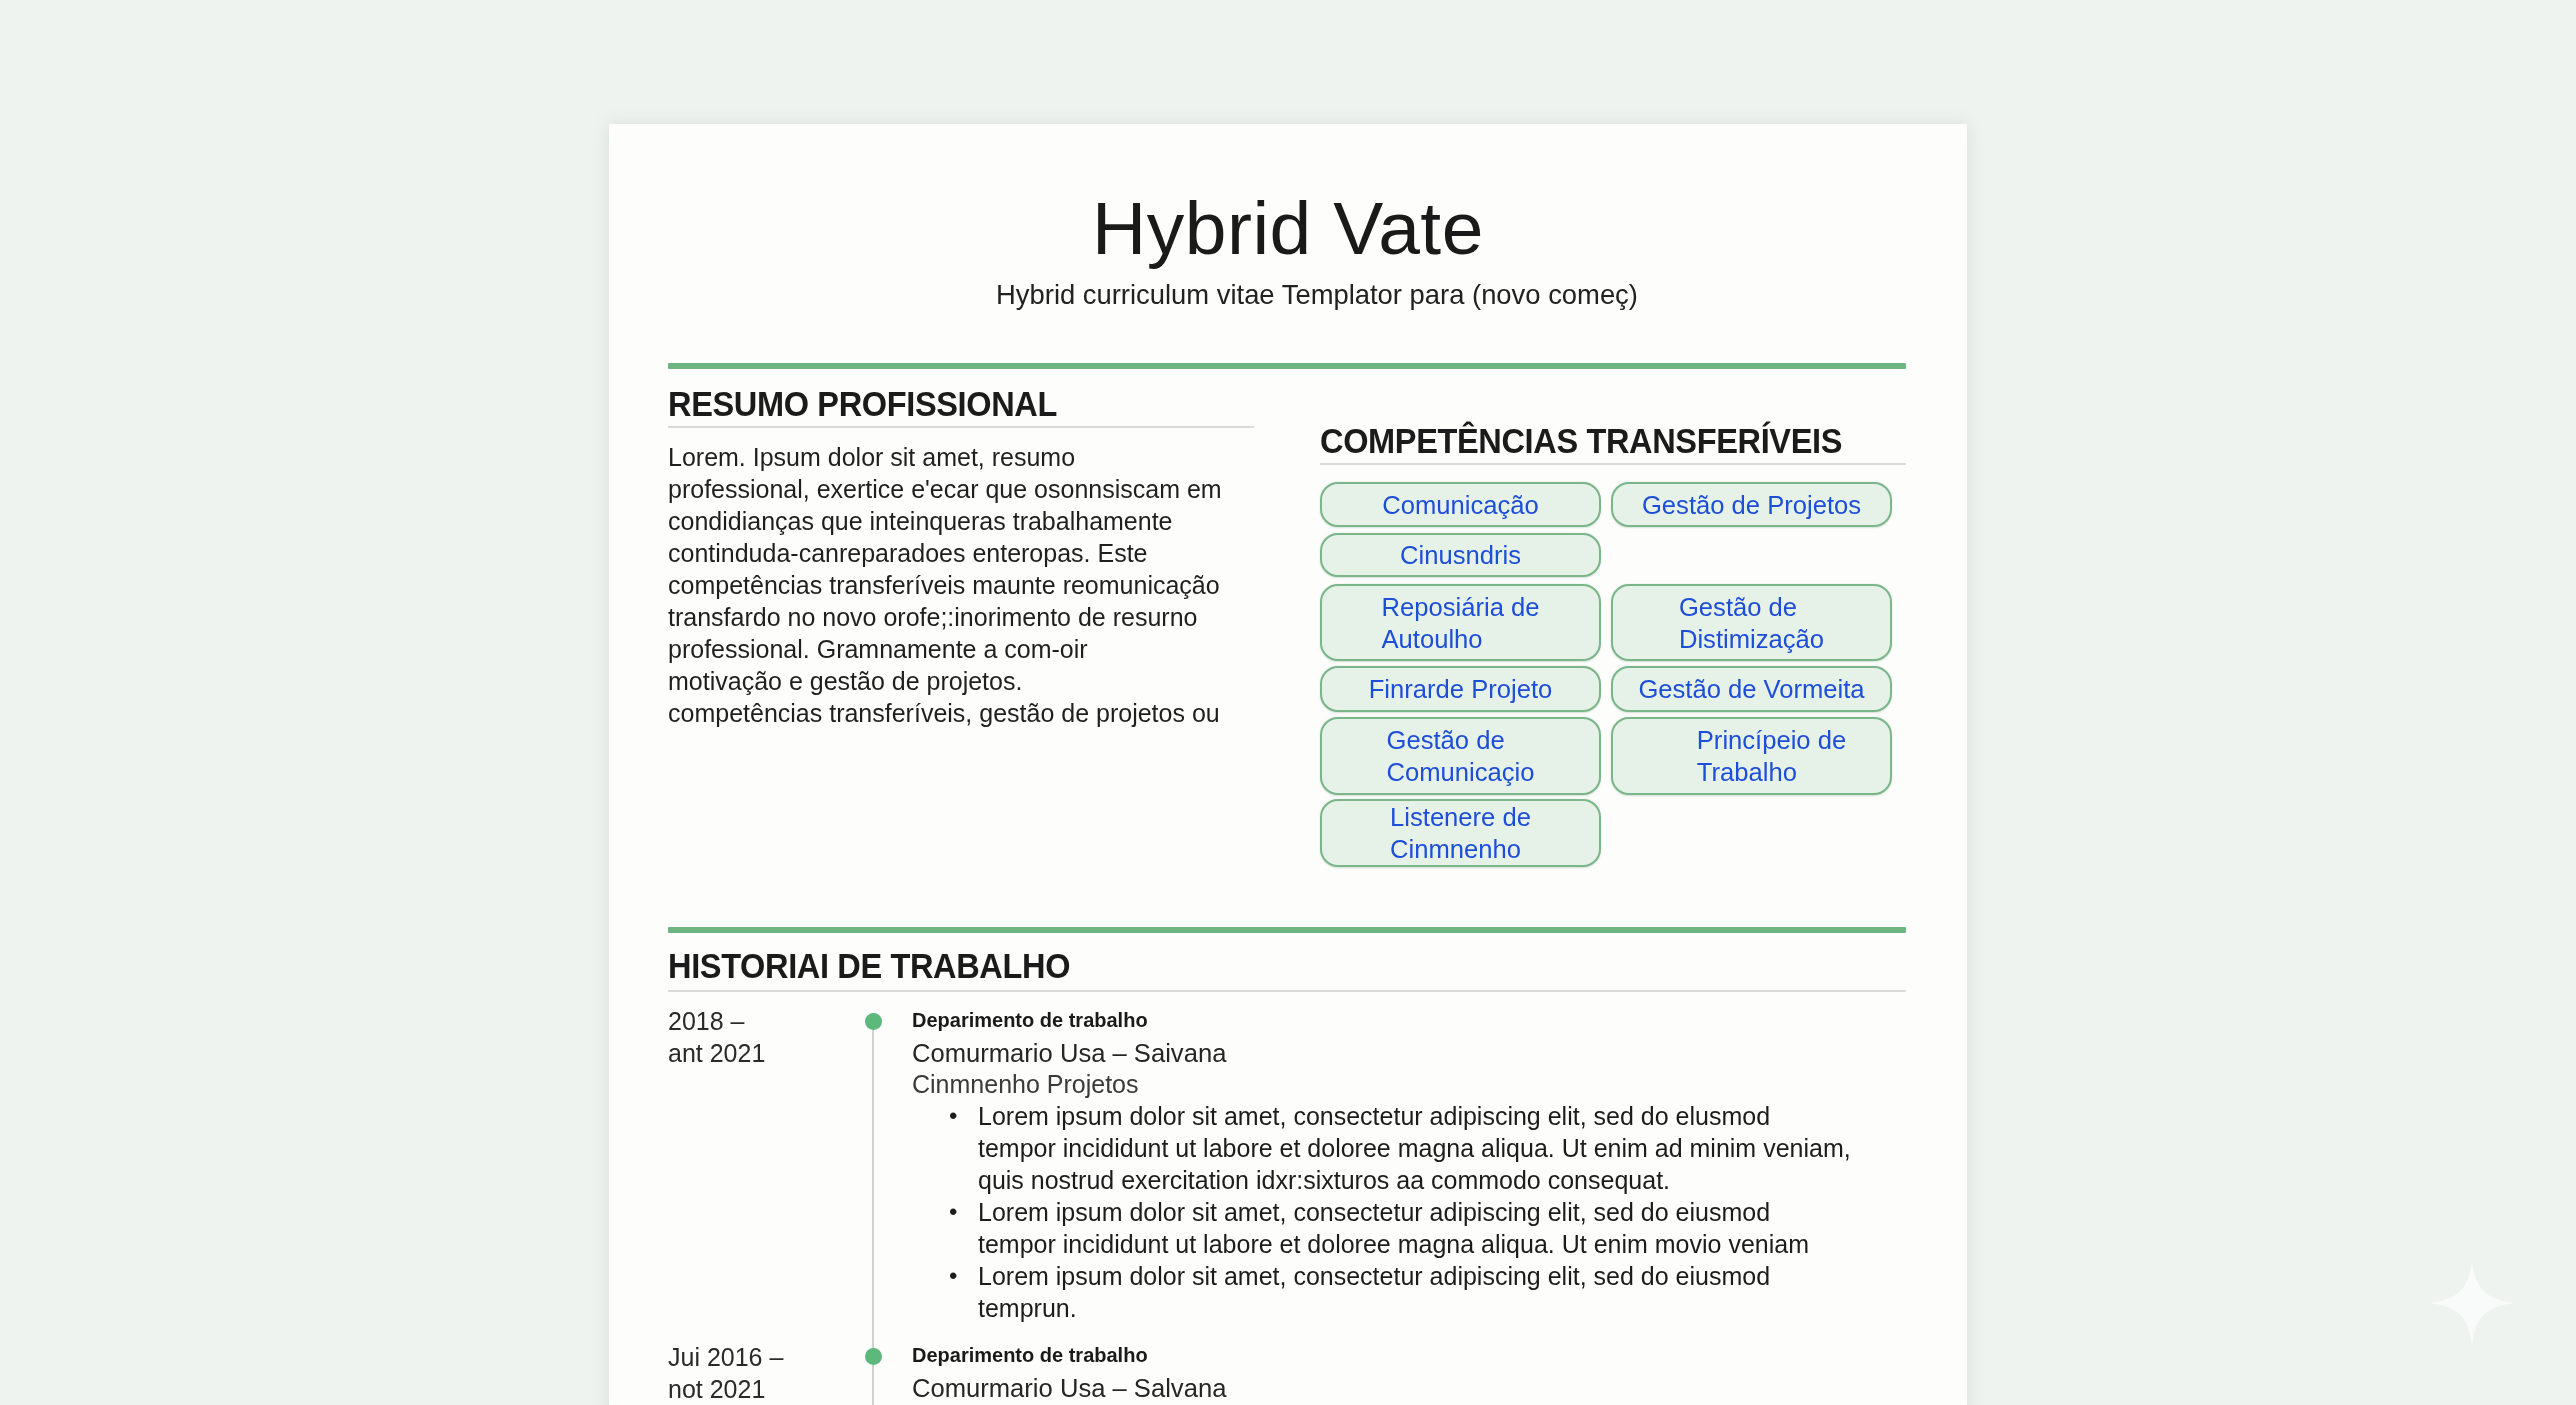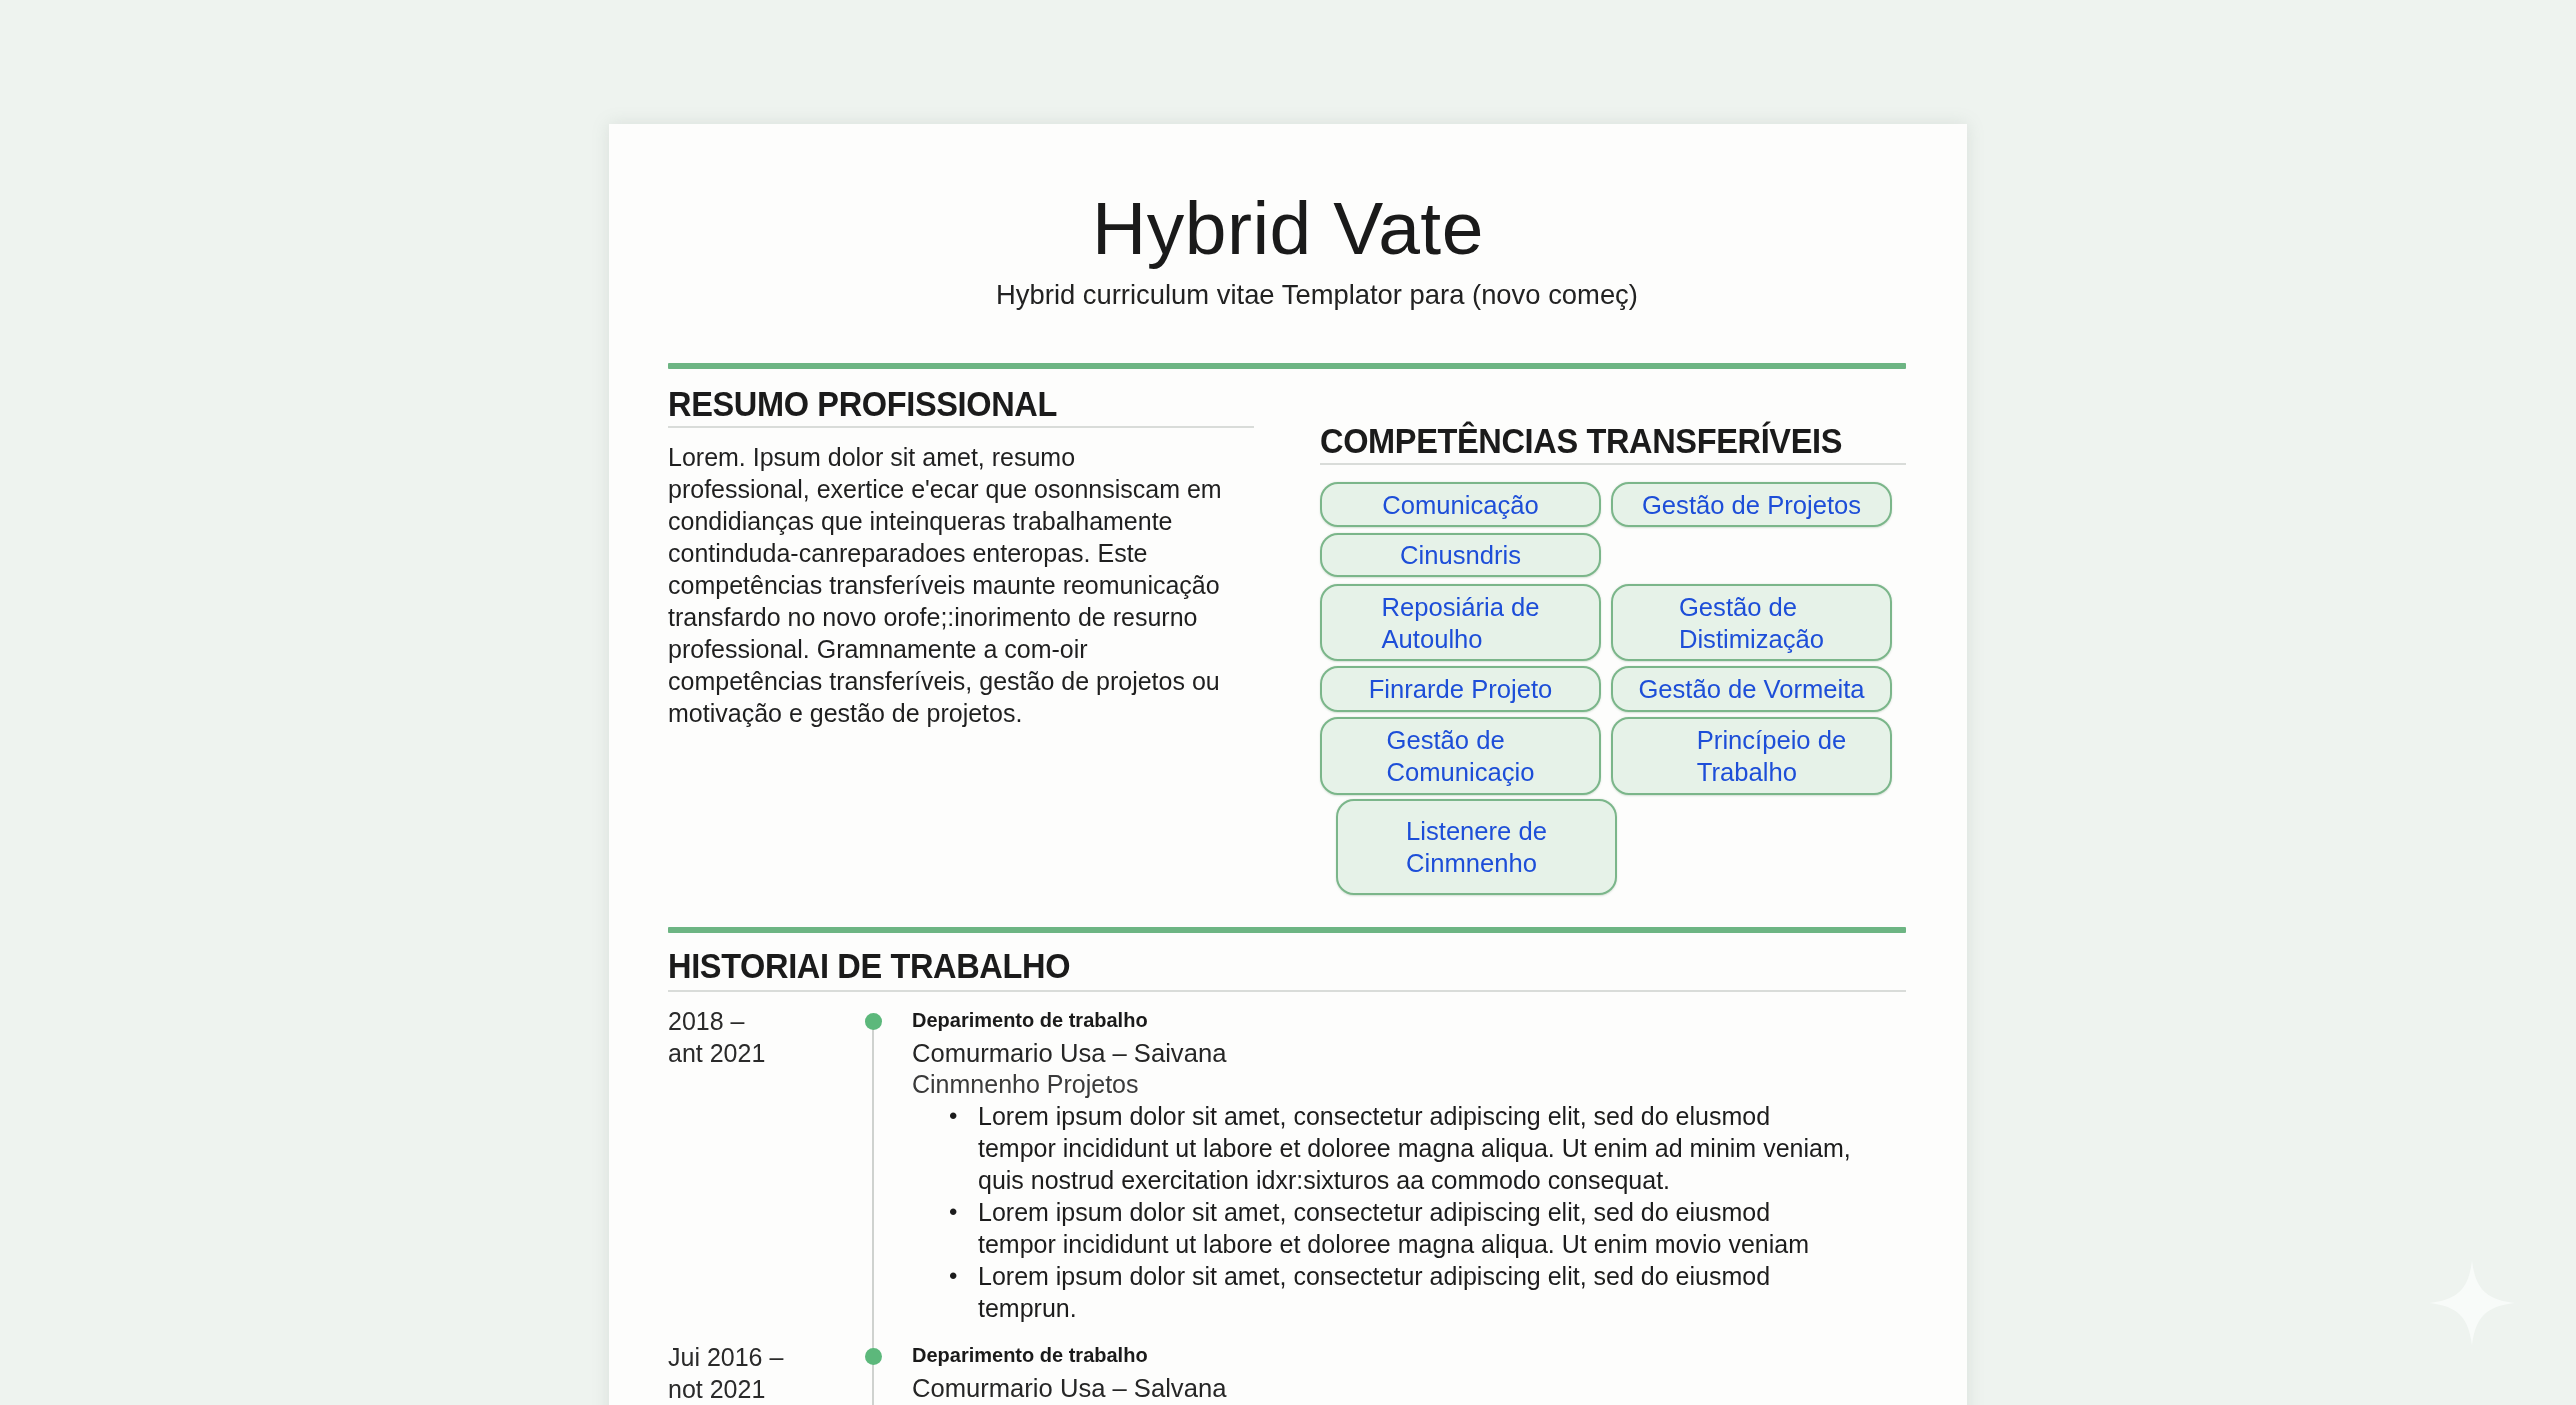--- a/index.html
+++ b/index.html
@@ -70,41 +70,41 @@
   <div class="abs section-title" style="left:59px; top:260px;">RESUMO PROFISSIONAL</div>
   <div class="abs rule-gray" style="left:59px; top:302px; width:586px;"></div>
   <div class="abs summary">
     <span>Lorem.  Ipsum dolor sit amet, resumo</span>
     <span>professional, exertice e'ecar que osonnsiscam em</span>
     <span>condidianças que inteinqueras trabalhamente</span>
     <span>continduda-canreparadoes enteropas. Este</span>
     <span>competências transferíveis maunte reomunicação</span>
     <span>transfardo no novo orofe;:inorimento de resurno</span>
     <span>professional. Gramnamente a com-oir</span>
+    <span>motivação e gestão de projetos.</span>
     <span>competências transferíveis, gestão de projetos ou</span>
-    <span>motivação e gestão de projetos.</span>
   </div>
 
   <div class="abs section-title" style="left:711px; top:297px;">COMPETÊNCIAS TRANSFERÍVEIS</div>
   <div class="abs rule-gray" style="left:711px; top:339px; width:586px;"></div>
   <div class="abs chips">
     <div class="chip" style="left:0; top:0; width:281px; height:45px;">Comunicação</div>
     <div class="chip" style="left:291px; top:0; width:281px; height:45px;">Gestão de Projetos</div>
     <div class="chip" style="left:0; top:51px; width:281px; height:44px;">Cinusndris</div>
     <div class="chip" style="left:0; top:102px; width:281px; height:77px; white-space:pre-line;">Reposiária de
 Autoulho</div>
     <div class="chip" style="left:291px; top:102px; width:281px; height:77px; white-space:pre-line;">Gestão de
 Distimização</div>
     <div class="chip" style="left:0; top:184px; width:281px; height:46px;">Finrarde Projeto</div>
     <div class="chip" style="left:291px; top:184px; width:281px; height:46px;">Gestão de Vormeita</div>
     <div class="chip" style="left:0; top:235px; width:281px; height:78px; white-space:pre-line;">Gestão de
 Comunicaçio</div>
     <div class="chip" style="left:291px; top:235px; width:281px; height:78px; white-space:pre-line;padding-left:40px;">Princípeio de
 Trabalho</div>
-    <div class="chip" style="left:16px; top:317px; width:281px; height:96px; white-space:pre-line;">Listenere de
+    <div class="chip" style="left:0; top:317px; width:281px; height:68px; white-space:pre-line;">Listenere de
 Cinmnenho</div>
   </div>
 
   <div class="abs rule-green" style="left:59px; top:803px; width:1238px;"></div>
 
   <div class="abs section-title" style="left:59px; top:822px;">HISTORIAI DE TRABALHO</div>
   <div class="abs rule-gray" style="left:59px; top:866px; width:1238px;"></div>
 
   <div class="abs timeline-line"></div>
 

